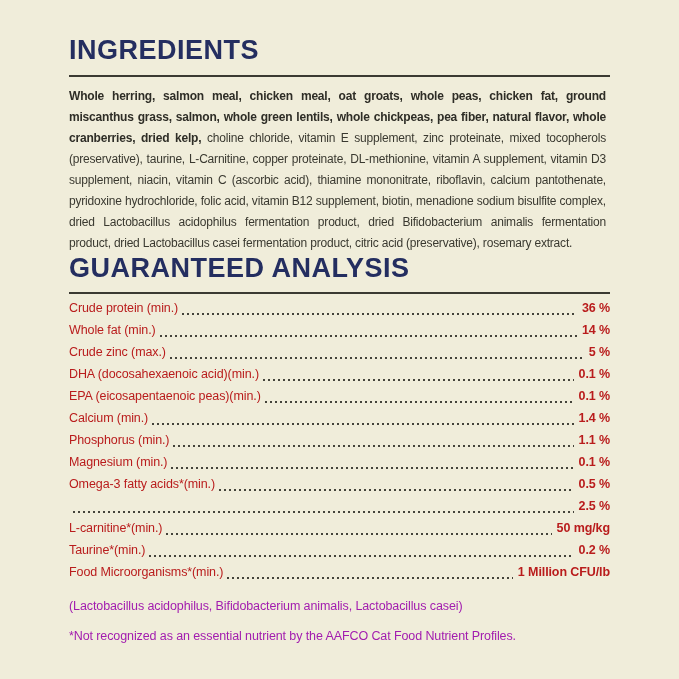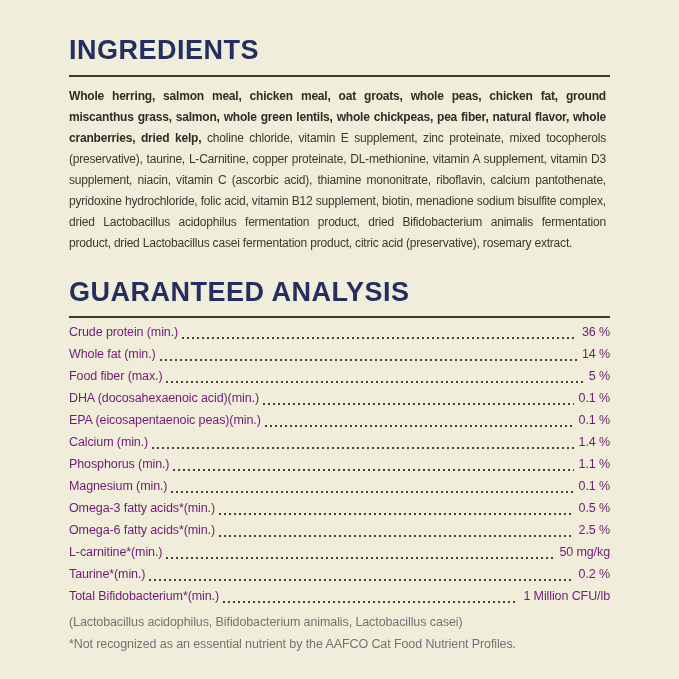--- a/index.html
+++ b/index.html
@@ -35,48 +35,49 @@
     font-size: 12px;
     letter-spacing: -0.2px;
     line-height: 21px;
     text-align: justify;
     color: #3a3930;
   }
   .ingredients-text .lead {
     font-weight: bold;
     color: #2e2d26;
   }
-  .ga-section-title { margin-top: 24px; }
+  .ga-section-title { margin-top: 0; }
   .ga-table { margin-top: 7px; }
   .ga-row {
     display: flex;
     align-items: baseline;
     height: 22px;
     font-size: 12.5px;
     letter-spacing: -0.1px;
-    color: #701a75;
+    color: #b91c1c;
   }
   .ga-label { white-space: nowrap; }
   .ga-dots {
     flex: 1;
     align-self: flex-end;
     height: 16px;
     margin: 0 5px 0 4px;
     background-image: radial-gradient(circle at 1.1px 1.1px, #44433a 1px, rgba(0,0,0,0) 1.35px);
     background-size: 5px 3px;
     background-repeat: repeat-x;
     background-position: left calc(100% - 7px);
   }
-  .ga-value { white-space: nowrap; }
+  .ga-value { white-space: nowrap; font-weight: bold; }
   .ga-detail, .ga-footnote {
     height: 22px;
     line-height: 22px;
     font-size: 12.5px;
     letter-spacing: -0.1px;
-    color: #737373;
+    color: #a21caf;
+    margin-top: 8px;
   }
 </style>
 </head>
 <body>
 
 <div class="label-page">
 
   <h1 class="section-title">INGREDIENTS</h1>
   <div class="rule"></div>
   <p class="ingredients-text"><span class="lead">Whole herring, salmon meal, chicken meal, oat groats, whole peas, chicken fat, ground miscanthus grass, salmon, whole green lentils, whole chickpeas, pea fiber, natural flavor, whole cranberries, dried kelp,</span><span> choline chloride, vitamin E supplement, zinc proteinate, mixed tocopherols (preservative), taurine, L-Carnitine, copper proteinate, DL-methionine, vitamin A supplement, vitamin D3 supplement, niacin, vitamin C (ascorbic acid), thiamine mononitrate, riboflavin, calcium pantothenate, pyridoxine hydrochloride, folic acid, vitamin B12 supplement, biotin, menadione sodium bisulfite complex, dried Lactobacillus acidophilus fermentation product, dried Bifidobacterium animalis fermentation product, dried Lactobacillus casei fermentation product, citric acid (preservative), rosemary extract.</span></p>
@@ -89,21 +90,21 @@
       <span class="ga-label">Crude protein (min.)</span>
       <span class="ga-dots"></span>
       <span class="ga-value">36 %</span>
     </div>
     <div class="ga-row">
       <span class="ga-label">Whole fat (min.)</span>
       <span class="ga-dots"></span>
       <span class="ga-value">14 %</span>
     </div>
     <div class="ga-row">
-      <span class="ga-label">Food fiber (max.)</span>
+      <span class="ga-label">Crude zinc (max.)</span>
       <span class="ga-dots"></span>
       <span class="ga-value">5 %</span>
     </div>
     <div class="ga-row">
       <span class="ga-label">DHA (docosahexaenoic acid)(min.)</span>
       <span class="ga-dots"></span>
       <span class="ga-value">0.1 %</span>
     </div>
     <div class="ga-row">
       <span class="ga-label">EPA (eicosapentaenoic peas)(min.)</span>
@@ -124,36 +125,35 @@
       <span class="ga-label">Magnesium (min.)</span>
       <span class="ga-dots"></span>
       <span class="ga-value">0.1 %</span>
     </div>
     <div class="ga-row">
       <span class="ga-label">Omega-3 fatty acids*(min.)</span>
       <span class="ga-dots"></span>
       <span class="ga-value">0.5 %</span>
     </div>
     <div class="ga-row">
-      <span class="ga-label">Omega-6 fatty acids*(min.)</span>
       <span class="ga-dots"></span>
       <span class="ga-value">2.5 %</span>
     </div>
     <div class="ga-row">
       <span class="ga-label">L-carnitine*(min.)</span>
       <span class="ga-dots"></span>
       <span class="ga-value">50 mg/kg</span>
     </div>
     <div class="ga-row">
       <span class="ga-label">Taurine*(min.)</span>
       <span class="ga-dots"></span>
       <span class="ga-value">0.2 %</span>
     </div>
     <div class="ga-row">
-      <span class="ga-label">Total Bifidobacterium*(min.)</span>
+      <span class="ga-label">Food Microorganisms*(min.)</span>
       <span class="ga-dots"></span>
       <span class="ga-value">1 Million CFU/lb</span>
     </div>
     <div class="ga-detail">(Lactobacillus acidophilus, Bifidobacterium animalis, Lactobacillus casei)</div>
     <div class="ga-footnote">*Not recognized as an essential nutrient by the AAFCO Cat Food Nutrient Profiles.</div>
   </div>
 
 </div>
 
 </body></html>

